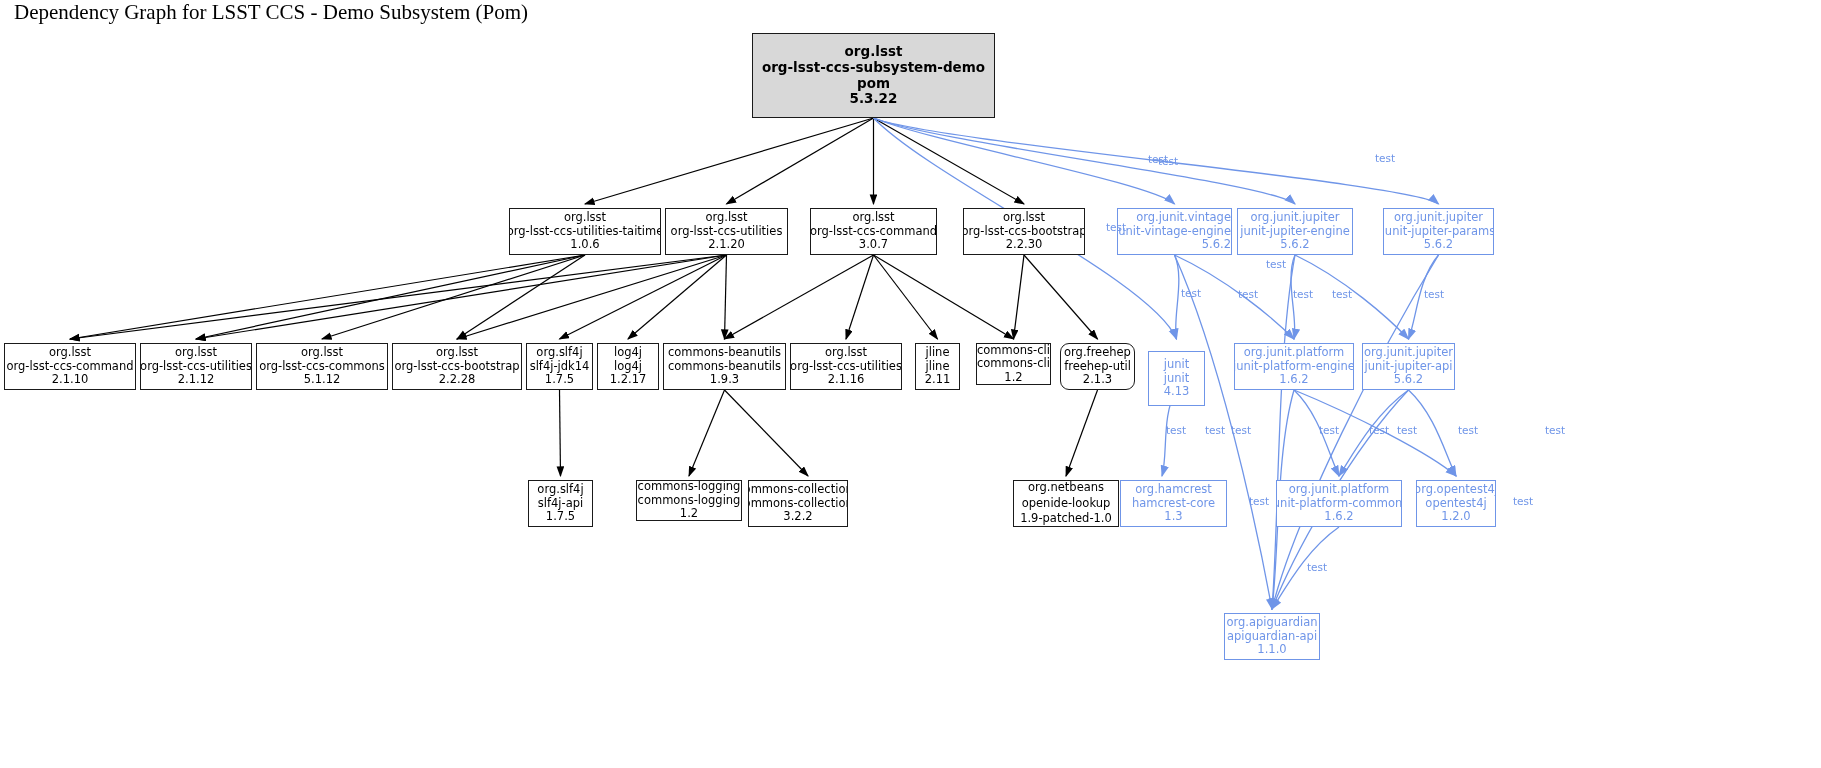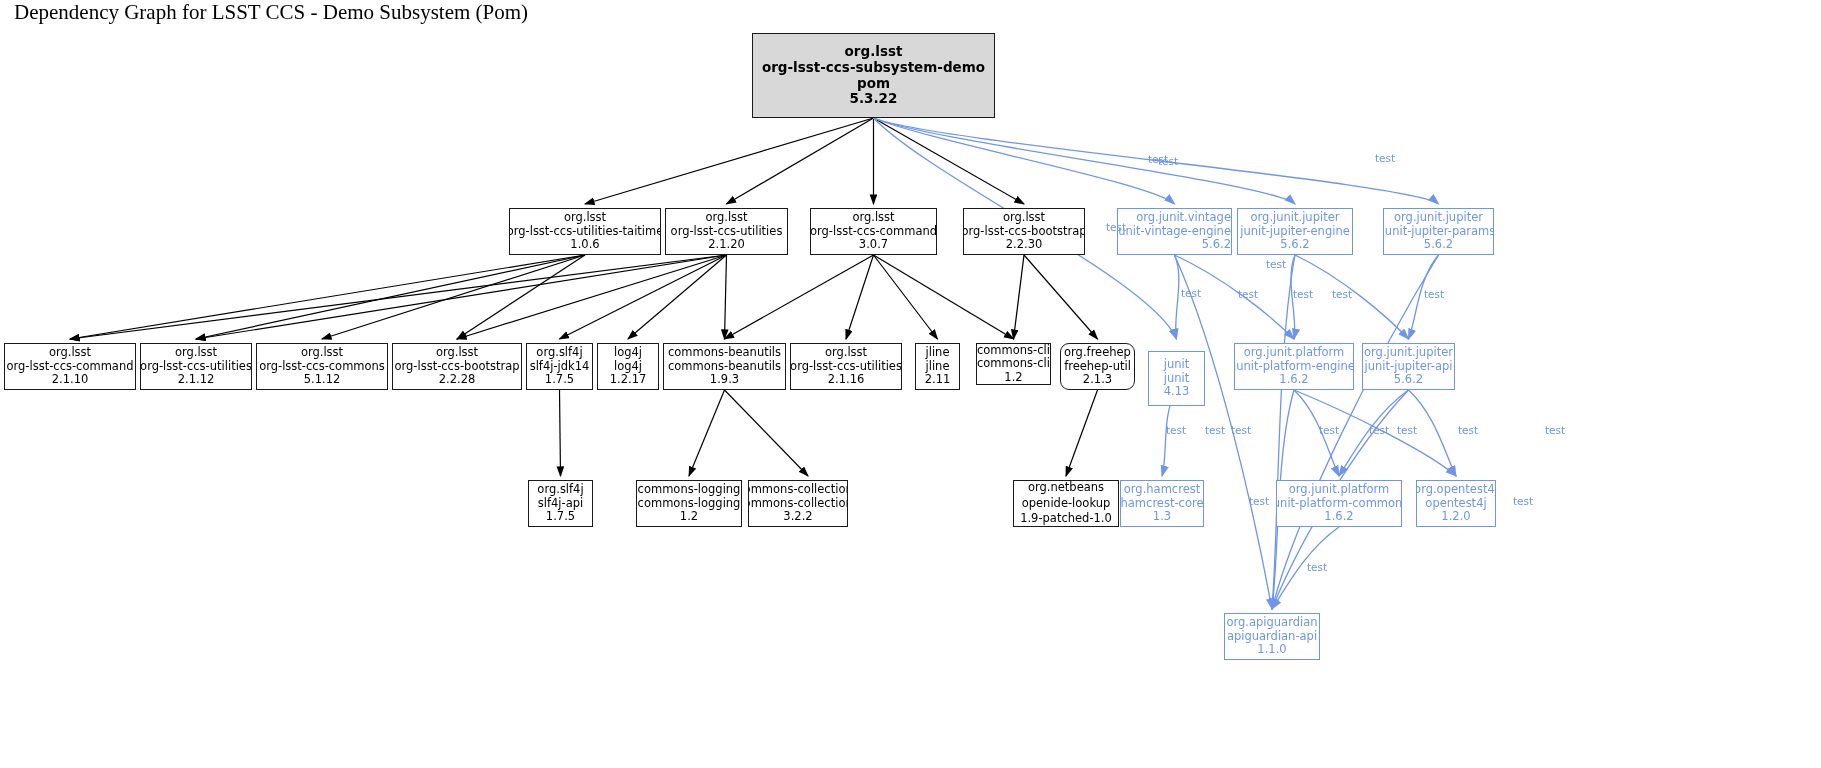--- a/index.html
+++ b/index.html
@@ -244,36 +244,36 @@
     <div class="node test" style="left: 1362px; top: 343px; width: 93px; height: 47px;">
       <span class="ln">org.junit.jupiter</span>
       <span class="ln">junit-jupiter-api</span>
       <span class="ln">5.6.2</span>
     </div>
     <div class="node compile" style="left: 528px; top: 480px; width: 65px; height: 47px;">
       <span class="ln">org.slf4j</span>
       <span class="ln">slf4j-api</span>
       <span class="ln">1.7.5</span>
     </div>
-    <div class="node compile" style="left: 636px; top: 480px; width: 106px; height: 47px;">
+    <div class="node compile" style="left: 636px; top: 480px; width: 106px; height: 41px;">
       <span class="ln">commons-logging</span>
       <span class="ln">commons-logging</span>
       <span class="ln">1.2</span>
     </div>
     <div class="node compile" style="left: 748px; top: 480px; width: 100px; height: 47px;">
       <span class="ln">commons-collections</span>
       <span class="ln">commons-collections</span>
       <span class="ln">3.2.2</span>
     </div>
     <div class="node compile" style="left: 1013px; top: 480px; width: 106px; height: 47px; justify-content: space-between;">
       <span class="ln">org.netbeans</span>
       <span class="ln">openide-lookup</span>
       <span class="ln">1.9-patched-1.0</span>
     </div>
-    <div class="node test" style="left: 1120px; top: 480px; width: 84px; height: 47px;">
+    <div class="node test" style="left: 1120px; top: 480px; width: 107px; height: 47px;">
       <span class="ln">org.hamcrest</span>
       <span class="ln">hamcrest-core</span>
       <span class="ln">1.3</span>
     </div>
     <div class="node test" style="left: 1276px; top: 480px; width: 126px; height: 47px;">
       <span class="ln">org.junit.platform</span>
       <span class="ln">junit-platform-commons</span>
       <span class="ln">1.6.2</span>
     </div>
     <div class="node test" style="left: 1416px; top: 480px; width: 80px; height: 47px;">

